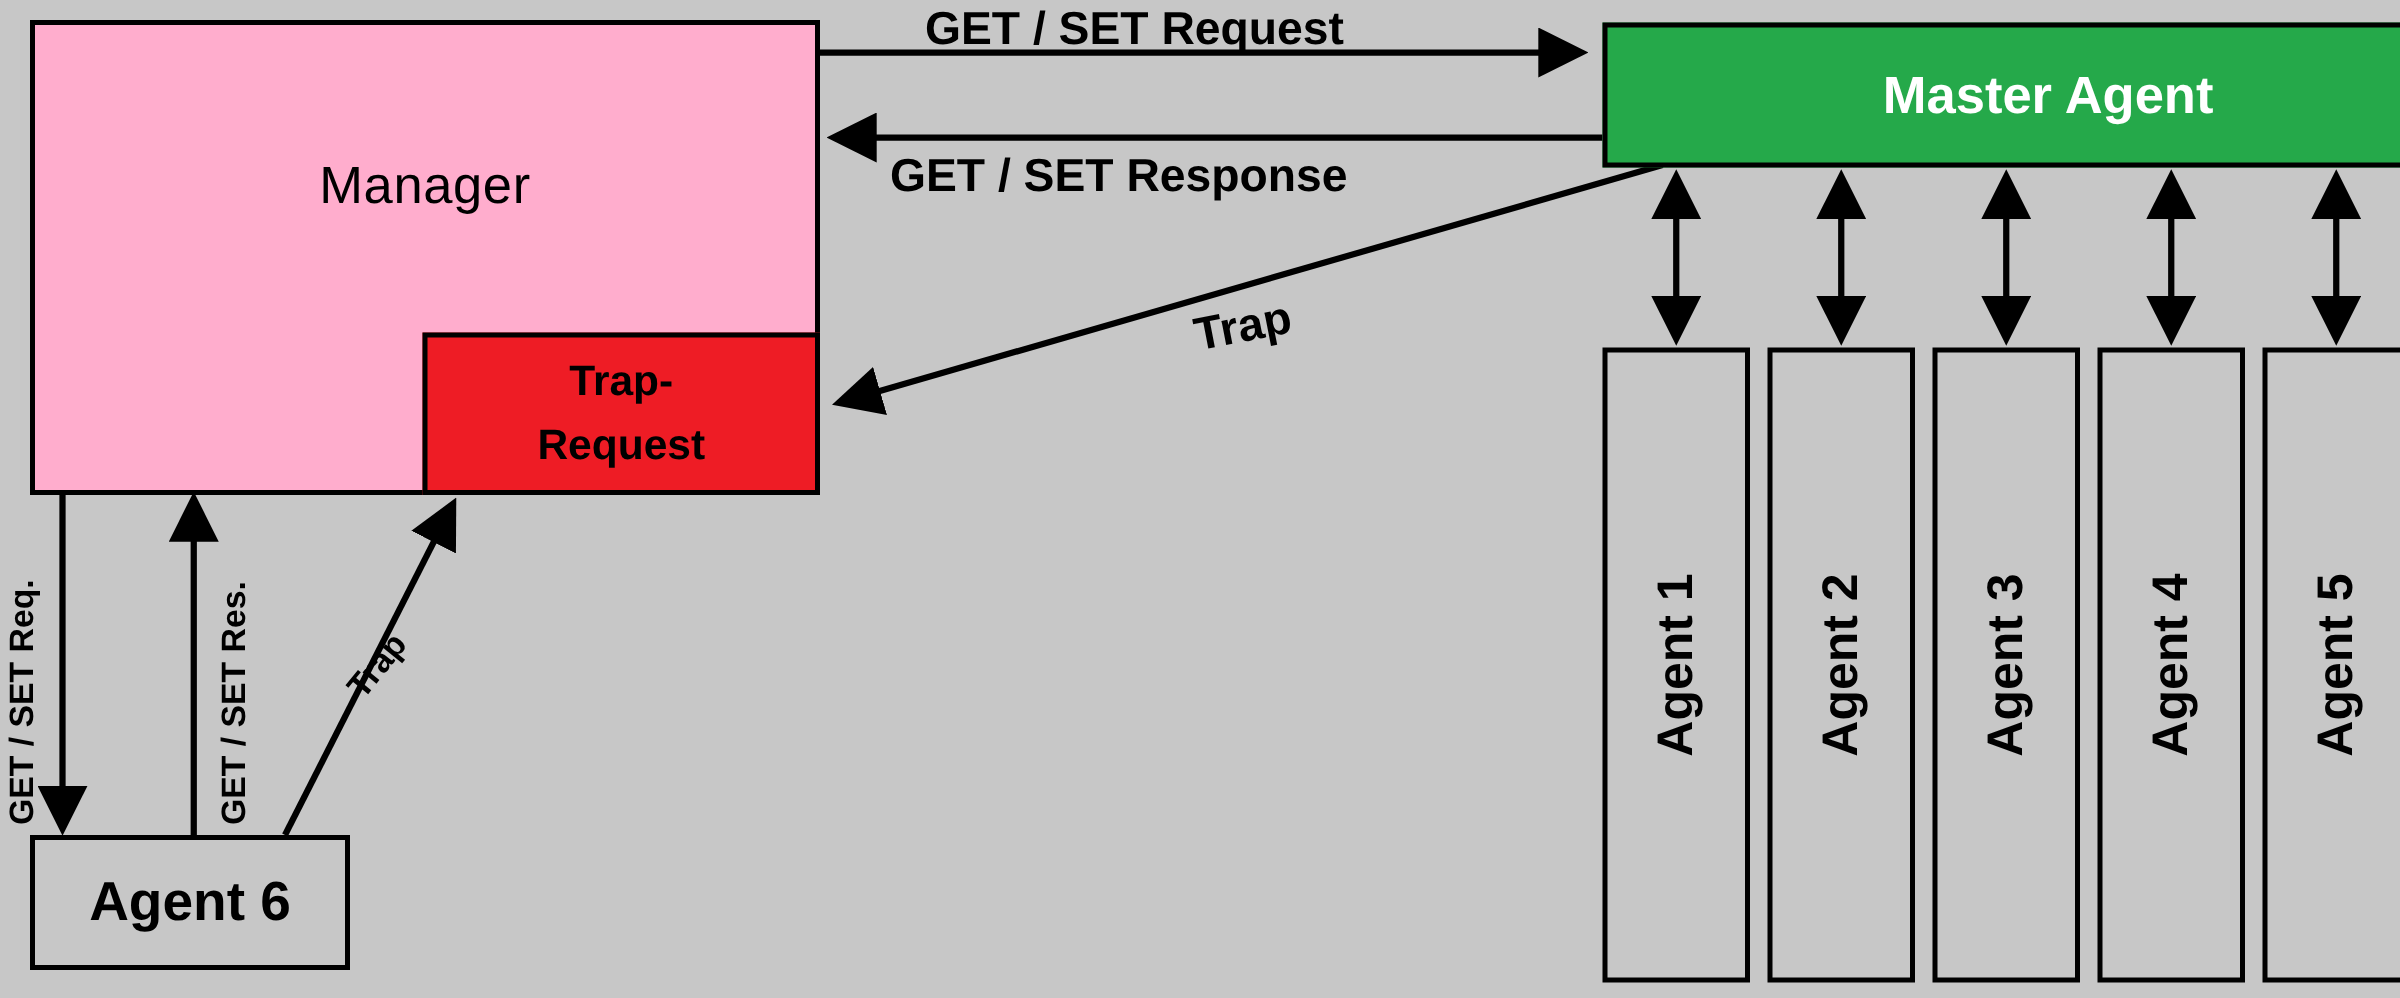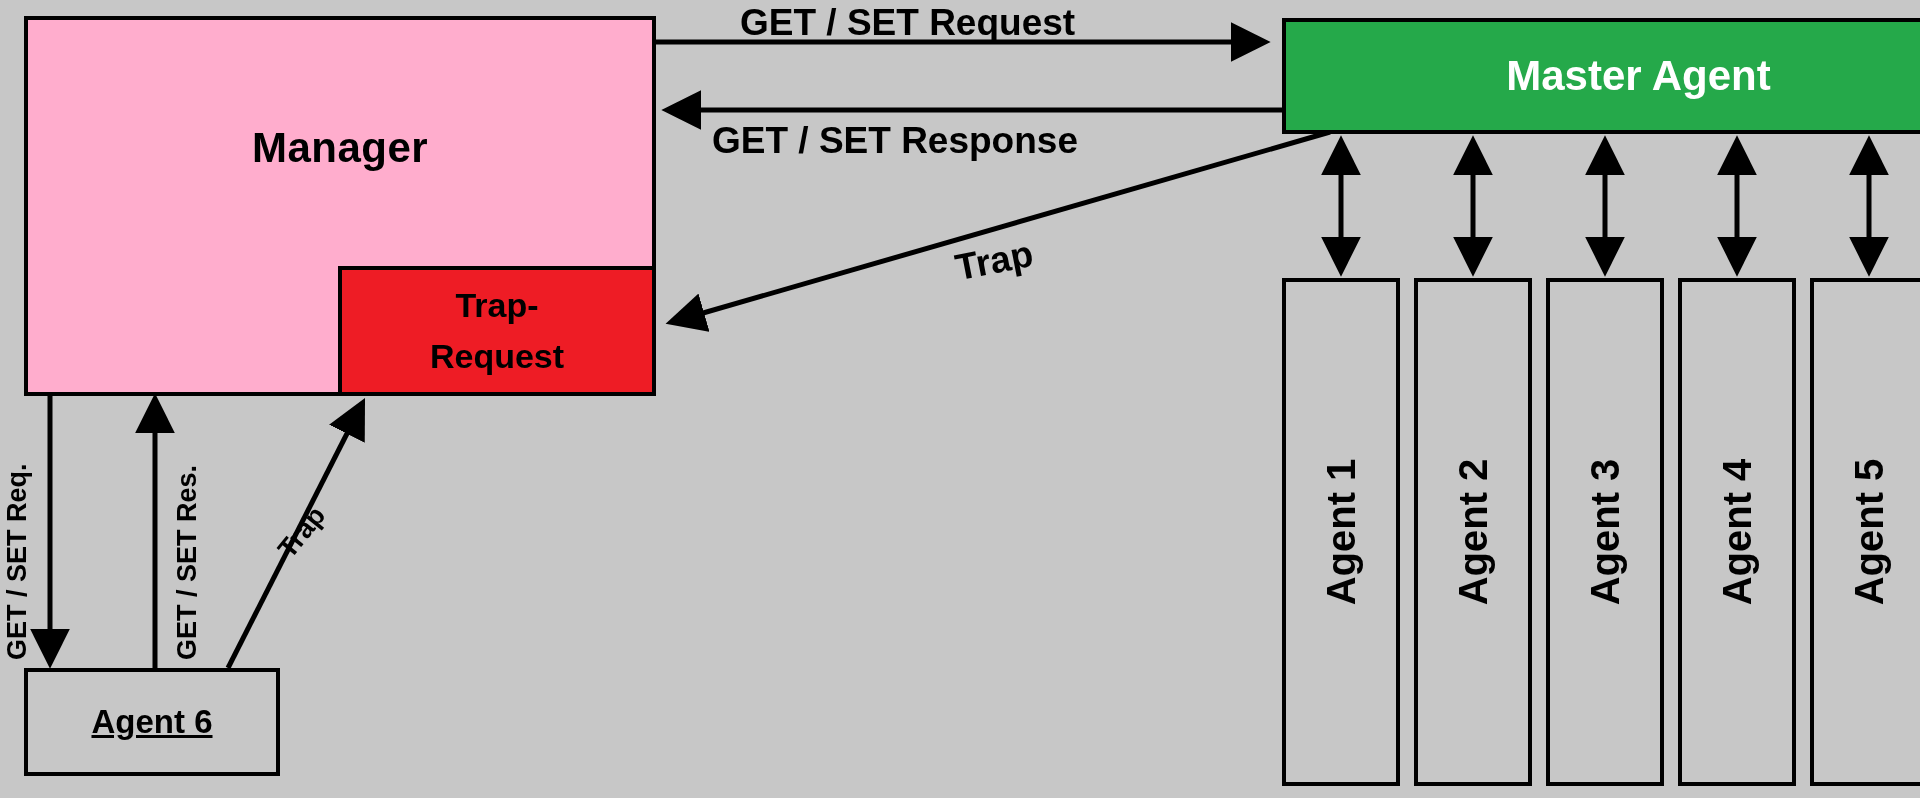--- a/index.html
+++ b/index.html
@@ -30,21 +30,21 @@
     width: 632px;
     height: 380px;
     background: #ffadcd;
   }
   #manager-label {
     position: absolute;
     left: 0;
     right: 0;
     top: 104px;
     font-size: 42px;
-    font-weight: bold;
+    font-weight: normal;
     color: #000;
     text-align: center;
     letter-spacing: .5px;
   }
   #trap-receiver-box {
     left: 338px;
     top: 266px;
     width: 318px;
     height: 130px;
     background: #ee1c25;
@@ -64,24 +64,23 @@
     font-size: 42px;
     font-weight: bold;
     color: #ffffff;
   }
   #agent6-box {
     left: 24px;
     top: 668px;
     width: 256px;
     height: 108px;
     background: #c7c7c7;
-    font-size: 33px;
-    font-weight: bold;
-    color: #000;
-    text-decoration: underline;
+    font-size: 44px;
+    font-weight: bold;
+    color: #000;
   }
   .agent-col {
     position: absolute;
     box-sizing: border-box;
     border: 4px solid #000;
     background: #c7c7c7;
     top: 278px;
     width: 118px;
     height: 508px;
   }

